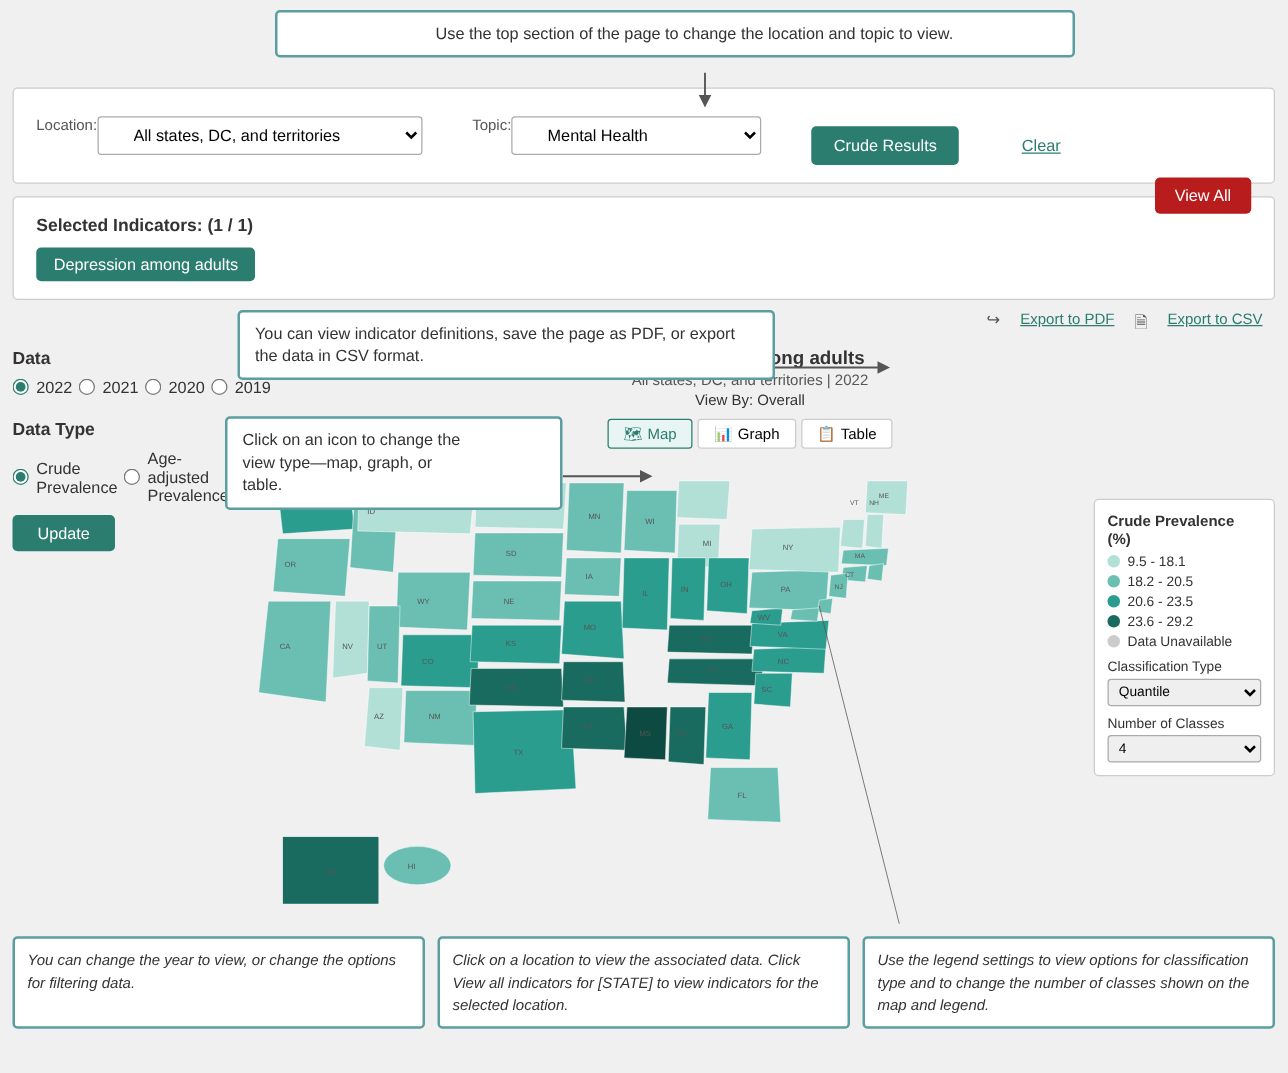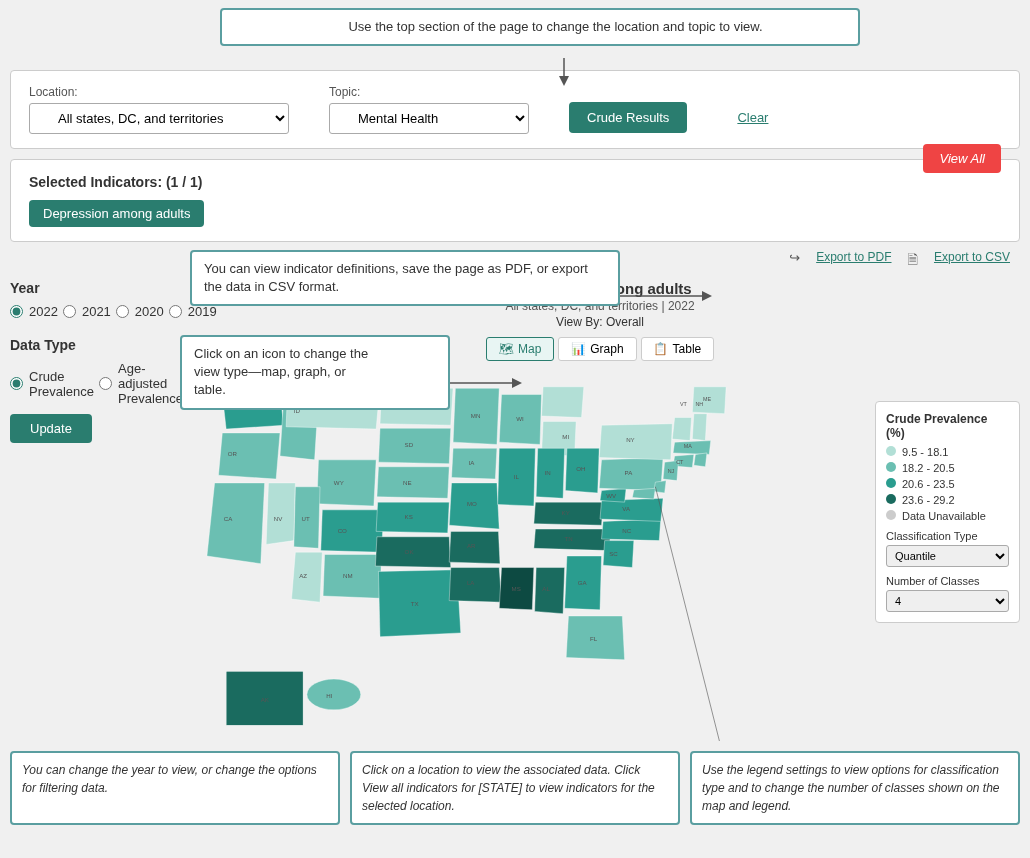--- a/index.html
+++ b/index.html
@@ -36,21 +36,21 @@
       border-radius: 4px;
       padding: 14px 18px;
       margin-top: 60px;
       position: relative;
     }
     .location-row {
       display: flex;
       align-items: center;
       gap: 40px;
     }
-    .field-group { display: flex; flex-direction: column; }
+    .field-group { display: flex; flex-direction: row; }
     .field-label { font-size: 12px; color: #555; margin-bottom: 4px; }
     .field-group select {
       padding: 6px 24px;
       border: 1px solid #aaa;
       border-radius: 3px;
       font-size: 13px;
       background: white;
       cursor: pointer;
     }
     .field-group-location select { width: 260px; }
@@ -86,30 +86,29 @@
     .indicators-header { font-size: 14px; font-weight: bold; margin-bottom: 10px; }
     .indicator-tag {
       background: #2a7d6f;
       color: white;
       border-radius: 4px;
       padding: 6px 14px;
       font-size: 13px;
       display: inline-block;
     }
     .btn-view-all {
-      background: #ef4444;
+      background: #b91c1c;
       color: white;
       border: none;
       border-radius: 4px;
       padding: 7px 16px;
       font-size: 13px;
       cursor: pointer;
       float: right;
       margin-top: -30px;
-      font-style: italic;
     }
 
     
     .export-row {
       display: flex;
       justify-content: flex-end;
       gap: 16px;
       margin-top: 8px;
       padding-right: 10px;
     }
@@ -321,21 +320,21 @@
       <span style="color:#555;">🗎</span>
       <span class="export-link">Export to CSV</span>
     </div>
   </div>
 
   <div class="section-main">
 
     <div class="left-panel">
 
       <div class="panel-section">
-        <div class="panel-section-title">Year</div>
+        <div class="panel-section-title">Data</div>
         <div class="radio-group">
           <label class="radio-item">
               <input type="radio" name="year" checked="" style=""> 
               <span>2022</span>
             </label>
           <label class="radio-item">
               <input type="radio" name="year" style=""> 
               <span>2021</span>
             </label>
           <label class="radio-item">

